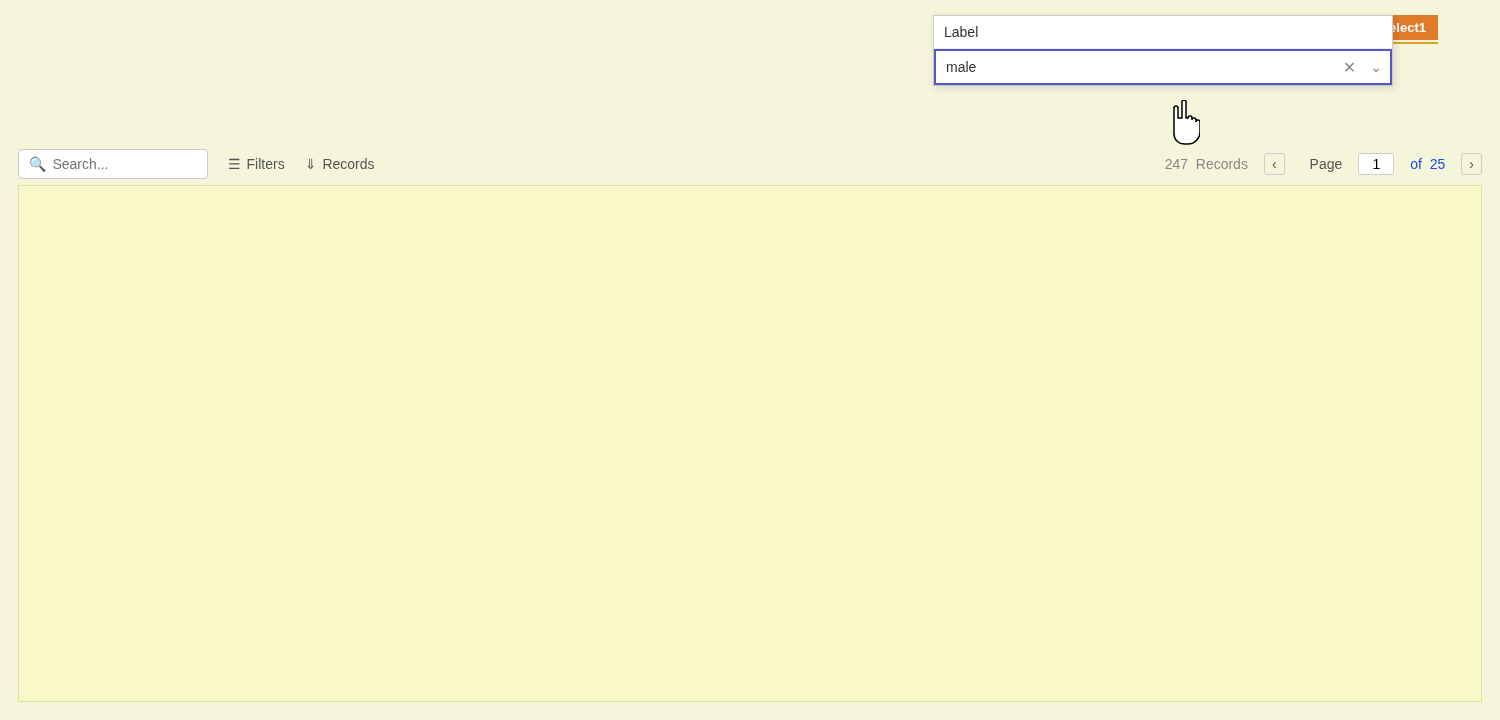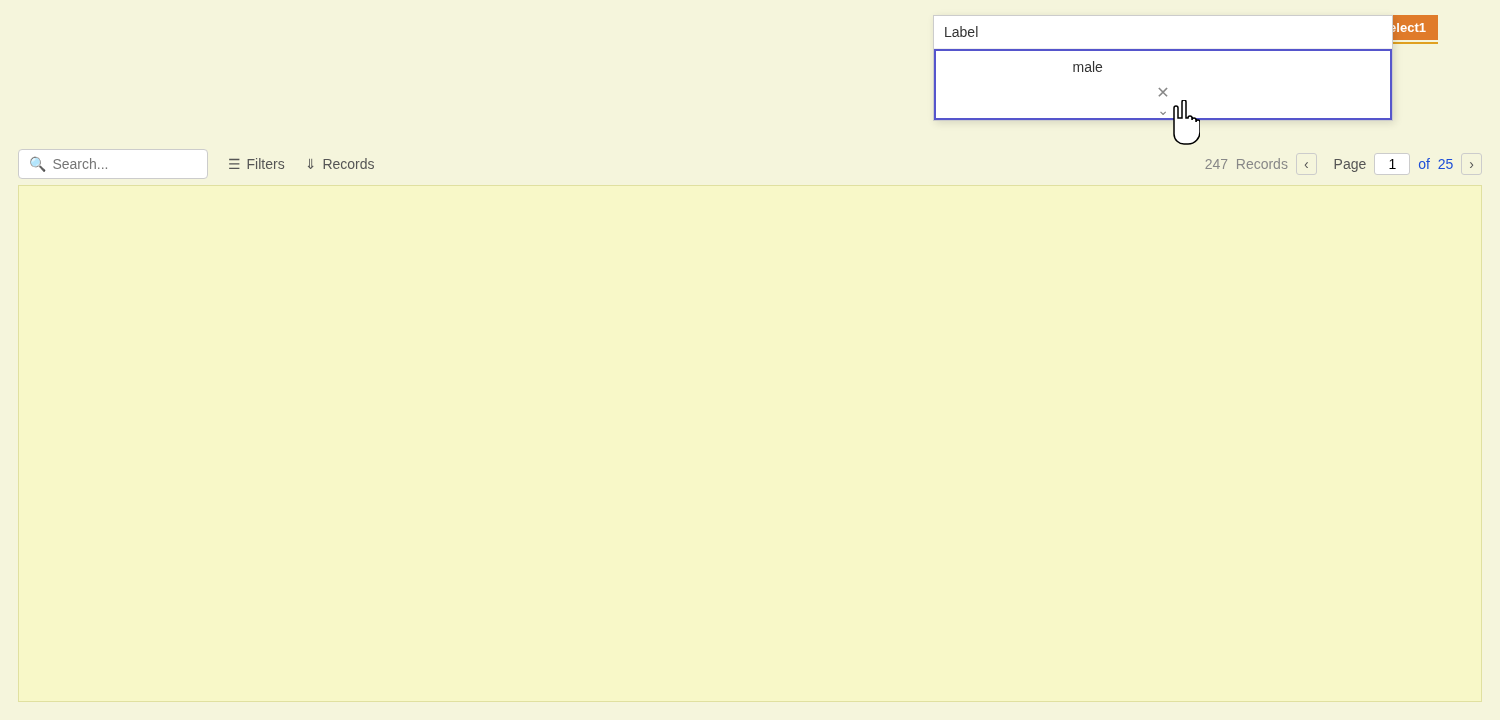--- a/index.html
+++ b/index.html
@@ -56,21 +56,20 @@
       color: #333;
       border-bottom: 1px solid #eee;
     }
 
     .dropdown-input-row {
       display: flex;
       align-items: center;
       border: 2px solid #5555cc;
       margin: 0;
       background: white;
-      flex-direction: column;
     }
 
     .dropdown-input {
       flex: 1;
       border: none;
       outline: none;
       padding: 8px 10px;
       font-size: 14px;
       color: #333;
     }
@@ -170,21 +169,21 @@
       color: #555;
       cursor: pointer;
       font-size: 14px;
       background: none;
       border: none;
     }
 
     .toolbar-right {
       display: flex;
       align-items: center;
-      gap: 8px;
+      gap: 16px;
       color: #888;
       font-size: 14px;
     }
 
     .records-count {
       color: #888;
       font-size: 14px;
     }
 
     .page-label {

